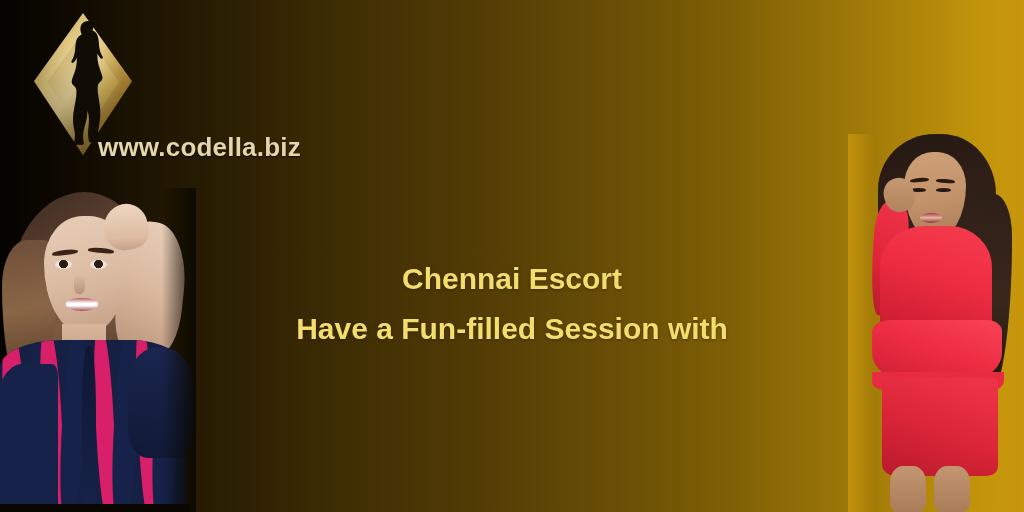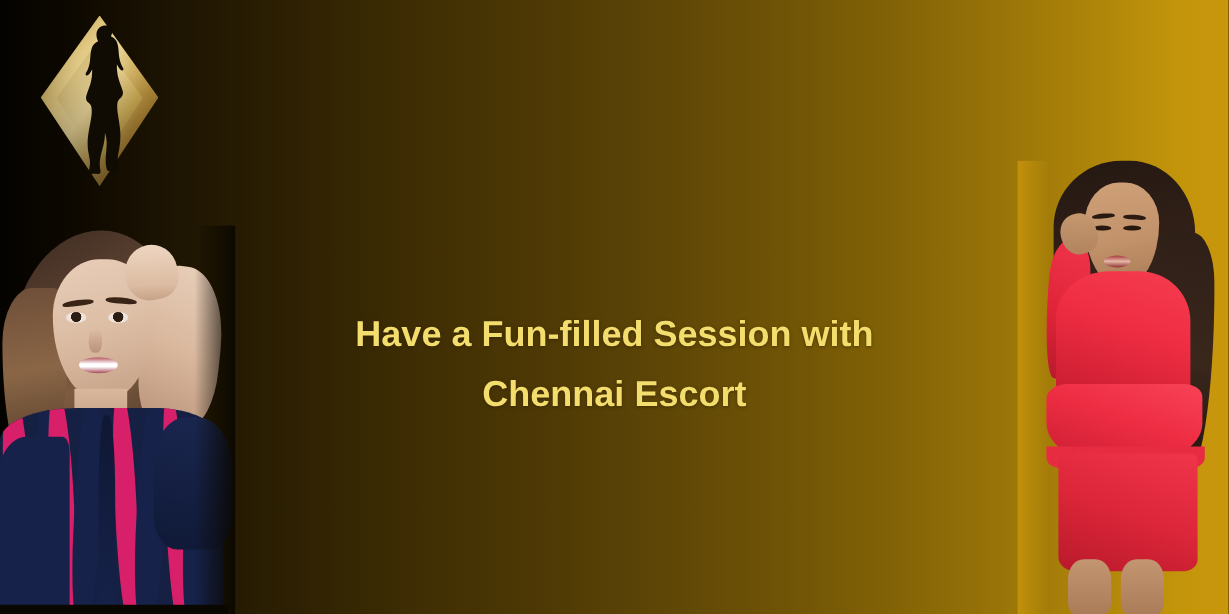--- a/index.html
+++ b/index.html
@@ -289,20 +289,21 @@
     <div class="diamond-wrap">
       <div class="diamond"></div>
       <div class="diamond-inner"></div>
       <div class="diamond-shade"></div>
       <div class="silhouette">
         <svg viewBox="0 0 46 128" preserveAspectRatio="none" aria-hidden="true">
           <path fill="#100b03" d="M24 0c-4.2 0-7.3 3.1-7.6 7.2-.2 2.6.6 4.6 1.4 6.2-2.6 1.1-4.4 3-5.3 5.7-1.2 3.5-1.1 7.6-1.6 11.3-.5 3.6-1.6 6.6-3.3 9.4-.9 1.5.7 2.9 1.9 1.8 1.5-1.4 2.5-3.1 3.3-4.9.1 4.1-.3 8.3-1.5 12.3-1 3.4-2.5 6.5-3.4 9.9-.6 2.3.1 4.4 1.7 5.6 1.3 1 2.3 2.2 2.6 3.9.5 3.1.2 6.3-.3 9.4-.8 5.1-2 10.1-2.6 15.2-.6 5.3-.3 10.6.9 15.8.5 2.2.9 4.4.8 6.7-.1 2.2-.7 4.3-1 6.5-.2 1.5 1 2.2 2.2 2 1.8-.3 3.6-.3 5.4 0 1.4.2 2.5-.8 2.2-2.2-.6-3-.9-6.1-.5-9.2.5-4.3 1.9-8.3 2.9-12.5.8-3.4 1.4-6.9 1.2-10.4 1 2.6 1.4 5.4 1.5 8.2.1 4.3-.6 8.6-.8 12.9-.1 3.1.1 6.2.9 9.2.4 1.3 1.6 1.8 2.8 1.5 1.6-.4 3.2-.4 4.8 0 1.3.3 2.4-.6 2.3-1.9-.2-2.6-.8-5.2-.8-7.8 0-2.9.7-5.7 1.2-8.5.9-5 1.3-10.1.9-15.2-.4-5-1.4-9.9-2.1-14.9-.4-2.8-.6-5.7-.2-8.5.3-1.9 1.4-3.2 2.8-4.3 1.6-1.3 2.2-3.4 1.5-5.7-1-3.4-2.5-6.6-3.4-10-1.1-4-1.5-8.1-1.4-12.2.8 1.8 1.8 3.5 3.3 4.9 1.2 1.1 2.8-.3 1.9-1.8-1.7-2.8-2.8-5.8-3.3-9.4-.5-3.7-.4-7.8-1.6-11.3-.9-2.7-2.7-4.6-5.3-5.7.8-1.6 1.6-3.6 1.4-6.2C31.3 3.1 28.2 0 24 0z"></path>
         </svg>
       </div>
     </div>
+    <div id="logo-url">www.codella.biz</div>
   </div>
 
   <div class="photo" id="photo-left">
     <div class="fig">
       <div class="pl-hair-back"></div>
       <div class="pl-hair-left"></div>
       <div class="pl-arm"></div>
       <div class="pl-face"></div>
       <div class="pl-brow l"></div>
       <div class="pl-brow r"></div>
@@ -353,18 +354,18 @@
           <i style="left: 110px;"></i>
         </div>
       <div class="pr-skirt"></div>
       <div class="pr-leg l"></div>
       <div class="pr-leg r"></div>
     </div>
     <div class="fade-l"></div>
   </div>
 
   <div id="headline">
+    <span class="hl-line">Chennai Escort</span>
     <span class="hl-line">Have a Fun-filled Session with</span>
-    <span class="hl-line">Chennai Escort</span>
   </div>
 
   <div id="bottom-sliver"></div>
 </div>
 
 </body></html>

